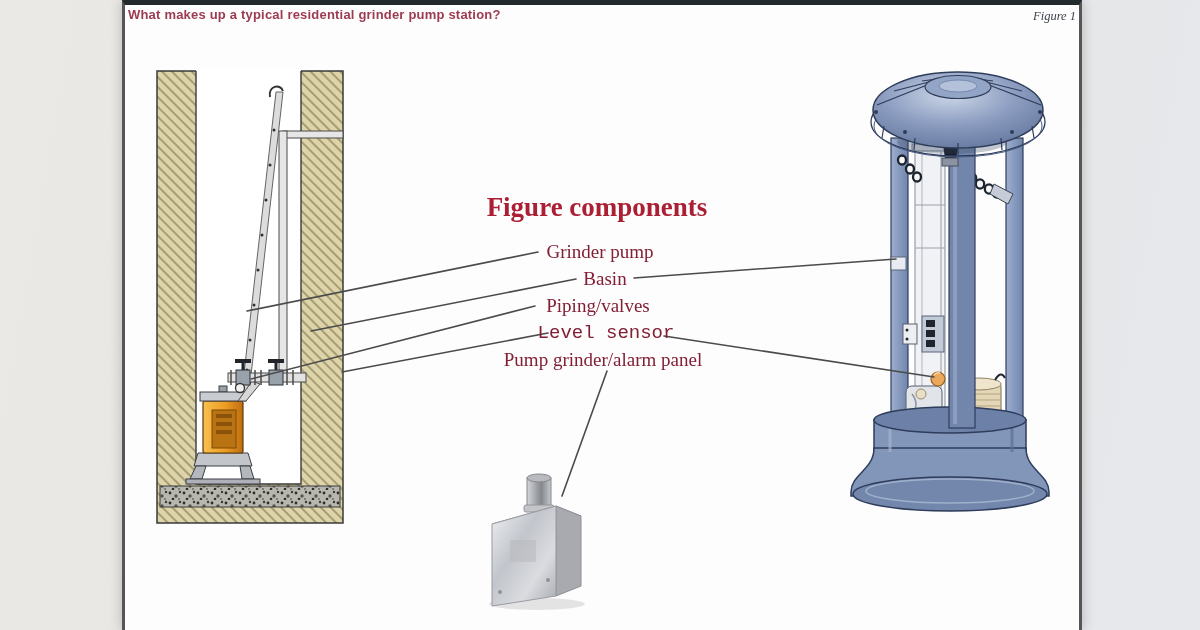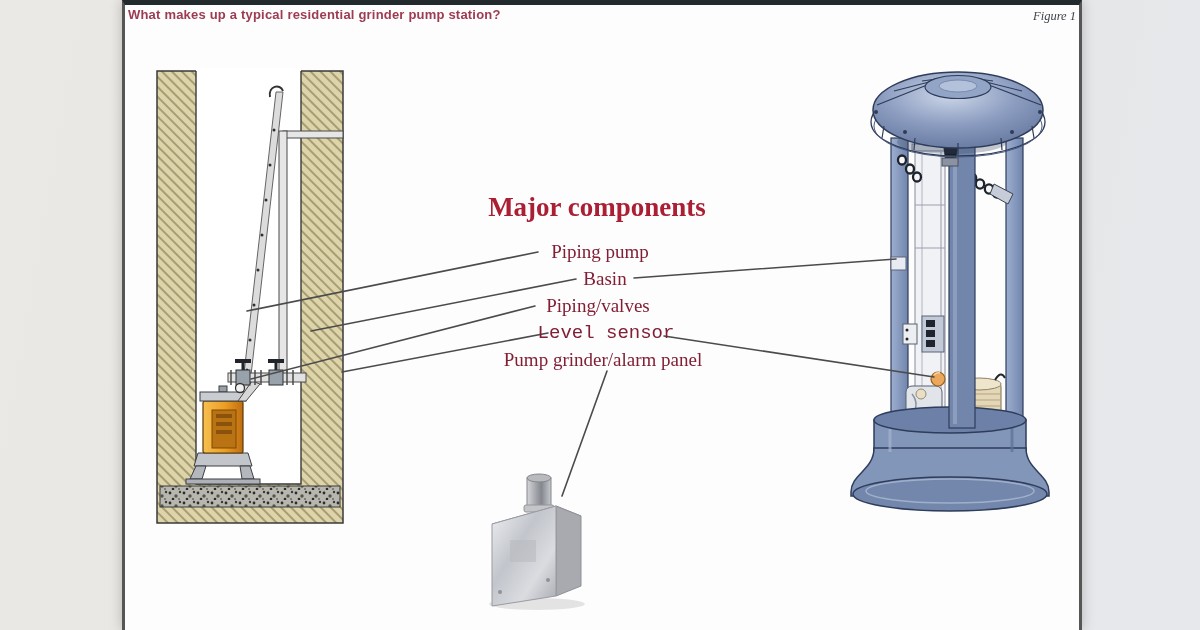--- a/index.html
+++ b/index.html
@@ -38,22 +38,22 @@
   #art{position:absolute;left:0;top:0;z-index:2;}
 </style>
 </head>
 <body>
 
 <div class="panel"></div>
 
 <div class="page-title">What makes up a typical residential grinder pump station?</div>
 <div class="figure-label">Figure 1</div>
 
-<div class="legend-heading">Major components</div>
-<div class="component-label" style="left:600px;top:241px;">Piping pump</div>
+<div class="legend-heading">Figure components</div>
+<div class="component-label" style="left:600px;top:241px;">Grinder pump</div>
 <div class="component-label" style="left:605px;top:268px;">Basin</div>
 <div class="component-label" style="left:598px;top:295px;">Piping/valves</div>
 <div class="component-label" style="left:606px;top:322px;font-family:Liberation Mono, monospace;">Level sensor</div>
 <div class="component-label" style="left:603px;top:349px;">Pump grinder/alarm panel</div>
 
 <svg id="art" width="1200" height="630" viewBox="0 0 1200 630">
   <defs>
     <pattern id="hatch" width="7" height="7" patternUnits="userSpaceOnUse" patternTransform="rotate(-45)">
       <rect width="7" height="7" fill="#ddd4a9"></rect>
       <line x1="1" y1="0" x2="1" y2="7" stroke="#9a8f68" stroke-width="1.6"></line>

